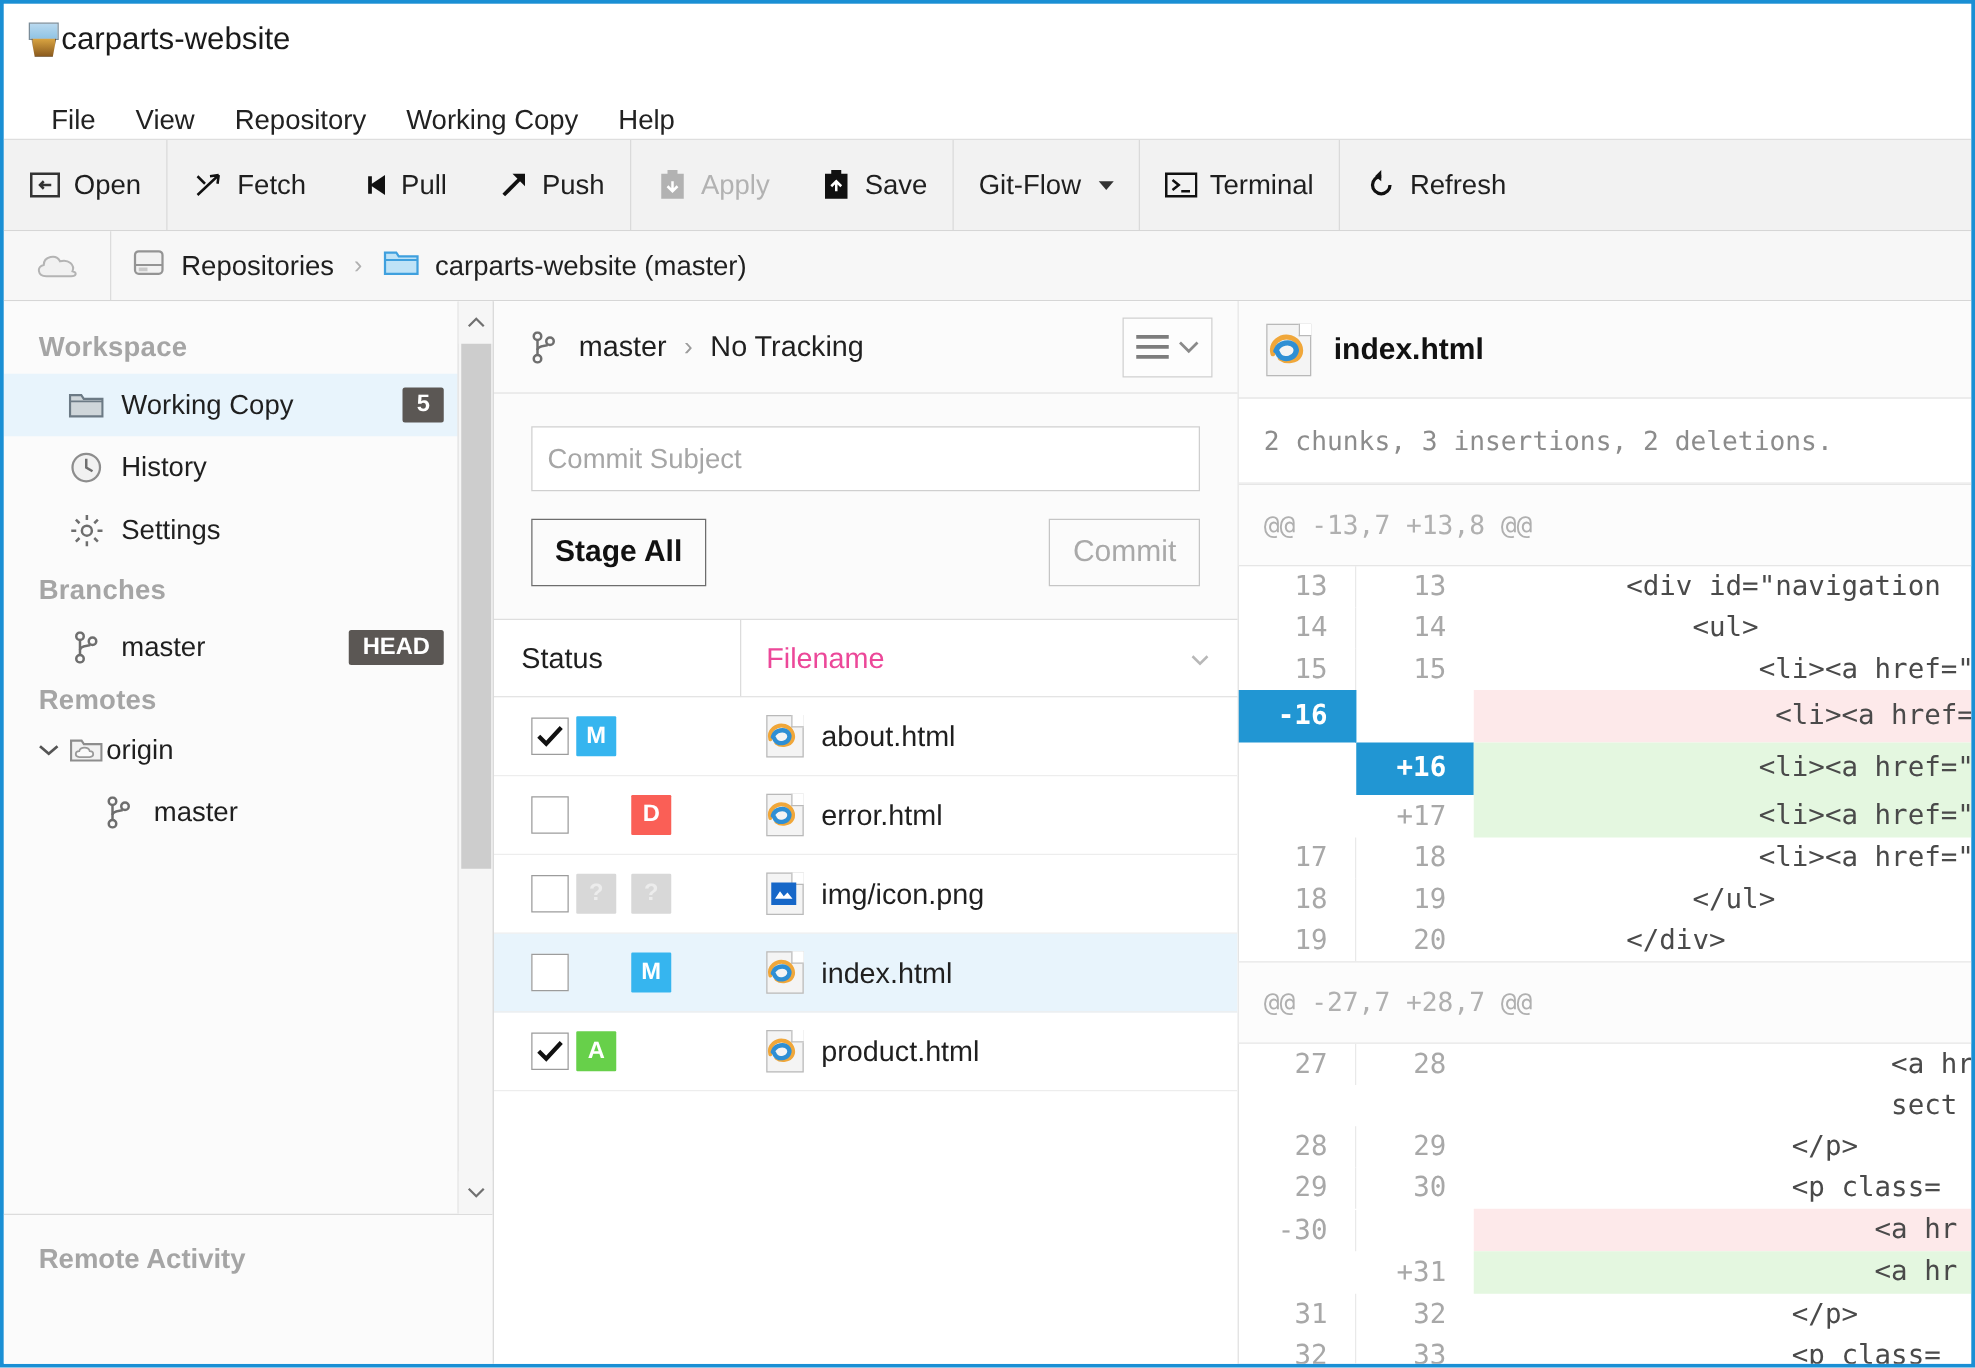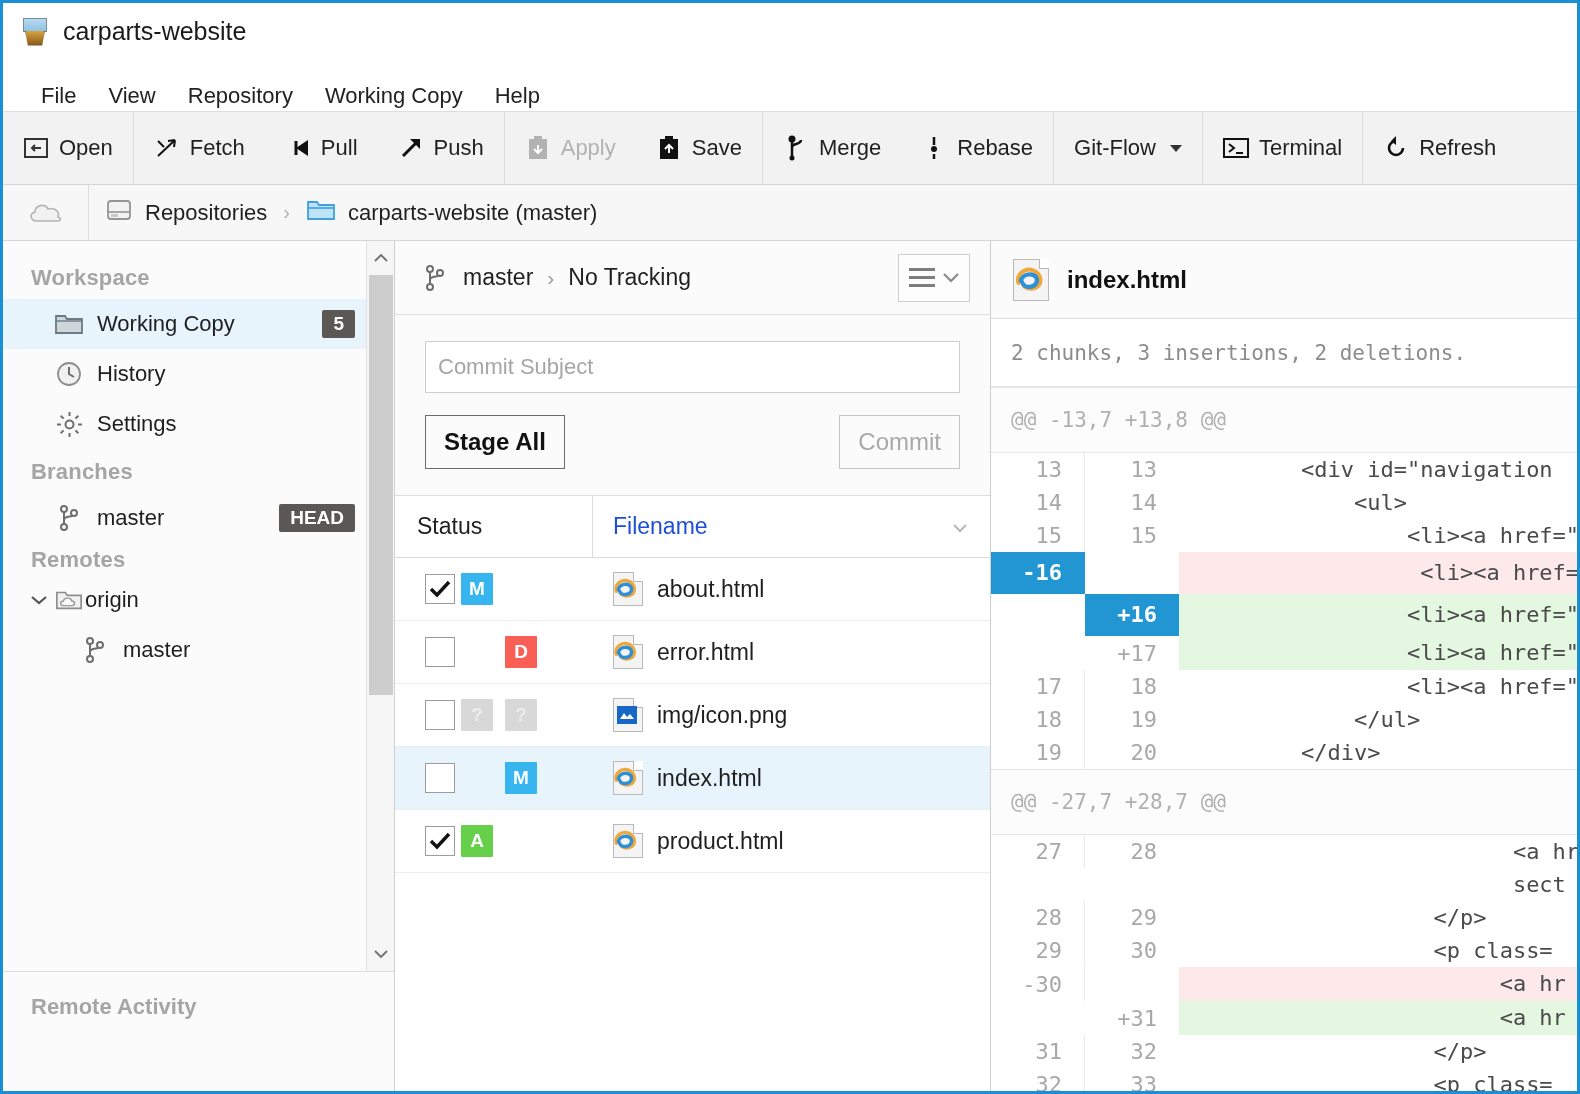--- a/index.html
+++ b/index.html
@@ -18,21 +18,21 @@
     display:flex; flex-direction:column;
     overflow:hidden;
   }
 
   
   .titlebar {
     height:57px; min-height:57px;
     background:#ffffff;
     display:flex; align-items:center;
     padding-left:18px;
-    gap:14px;
+    gap:0;
   }
   .app-icon { width:28px; height:30px; position:relative; flex:0 0 auto; }
   .app-icon .cup-top { position:absolute; left:2px; top:1px; width:24px; height:14px; background:linear-gradient(#b9d9ef,#8fc3e4); border:1px solid #7a8c99; }
   .app-icon .cup-bot { position:absolute; left:4px; top:14px; width:20px; height:15px; background:linear-gradient(#d9a441,#8a5a1e); border:1px solid #6d5230; border-top:none; clip-path:polygon(0 0,100% 0,86% 100%,14% 100%); }
   .title-text { font-size:25px; color:#1a1a1a; letter-spacing:0; }
 
   
   .menubar {
     height:52px; min-height:52px;
     background:#ffffff;
@@ -169,21 +169,21 @@
     font-family:"Liberation Sans", sans-serif; font-size:24px; color:#111; cursor:default;
   }
   .btn.primary-outline { border:1px solid #6d6d6d; font-weight:bold; }
   .btn.disabled { color:#a9a9a9; border-color:#c5c5c5; }
 
   .file-header {
     display:flex; height:62px; min-height:62px;
     border-bottom:1px solid #dcdcdc; background:#ffffff;
   }
   .fh-status { width:198px; flex:0 0 198px; display:flex; align-items:center; padding-left:22px; font-size:23px; color:#1f1f1f; border-right:1px solid #dcdcdc; cursor:default; }
-  .fh-filename { flex:1; display:flex; align-items:center; justify-content:space-between; padding:0 20px 0 20px; font-size:23px; color:#1d4ed8; cursor:default; }
+  .fh-filename { flex:1; display:flex; align-items:center; justify-content:space-between; padding:0 20px 0 20px; font-size:23px; color:#ec4899; cursor:default; }
 
   .file-list { flex:1; overflow:hidden; background:#ffffff; }
   .file-row {
     display:flex; align-items:center; height:63px;
     border-bottom:1px solid #ededed; cursor:default;
   }
   .file-row.selected { background:#e8f4fc; }
   .fr-status { width:198px; flex:0 0 198px; display:flex; align-items:center; padding-left:30px; gap:0; }
   .fr-check {
     width:30px; height:30px; border:1px solid #9c9c9c; background:#fff;
@@ -329,43 +329,20 @@
           <svg width="22" height="24" viewBox="0 0 22 24">
               <rect x="2" y="3" width="18" height="20" fill="#111"></rect>
               <rect x="7" y="0" width="8" height="5" fill="#111"></rect>
               <path d="M11 17 L11 9 M7 13 L11 9 L15 13" stroke="#fff" stroke-width="2" fill="none"></path>
             </svg>
         </span>
         <span>Save</span>
       </div>
     </div>
 
-    <div class="tb-group">
-      <div class="tb-btn">
-        <span class="tb-icon">
-          <svg width="20" height="26" viewBox="0 0 20 26">
-              <circle cx="6" cy="4" r="3.5" fill="#111"></circle>
-              <path d="M6 7 L6 22" stroke="#111" stroke-width="2.5"></path>
-              <path d="M6 12 C6 8 15 10 15 5" stroke="#111" stroke-width="2.5" fill="none"></path>
-              <circle cx="6" cy="23" r="2.5" fill="#111"></circle>
-            </svg>
-        </span>
-        <span>Merge</span>
-      </div>
-      <div class="tb-btn">
-        <span class="tb-icon">
-          <svg width="14" height="26" viewBox="0 0 14 26">
-              <path d="M7 2 L7 10" stroke="#111" stroke-width="2.5"></path>
-              <circle cx="7" cy="14" r="3" fill="#111"></circle>
-              <path d="M7 19 L7 24" stroke="#111" stroke-width="2.5"></path>
-            </svg>
-        </span>
-        <span>Rebase</span>
-      </div>
-    </div>
 
     <div class="tb-group">
       <div class="tb-btn">
         <span>Git-Flow</span>
         <span class="caret"></span>
       </div>
     </div>
 
     <div class="tb-group">
       <div class="tb-btn">

